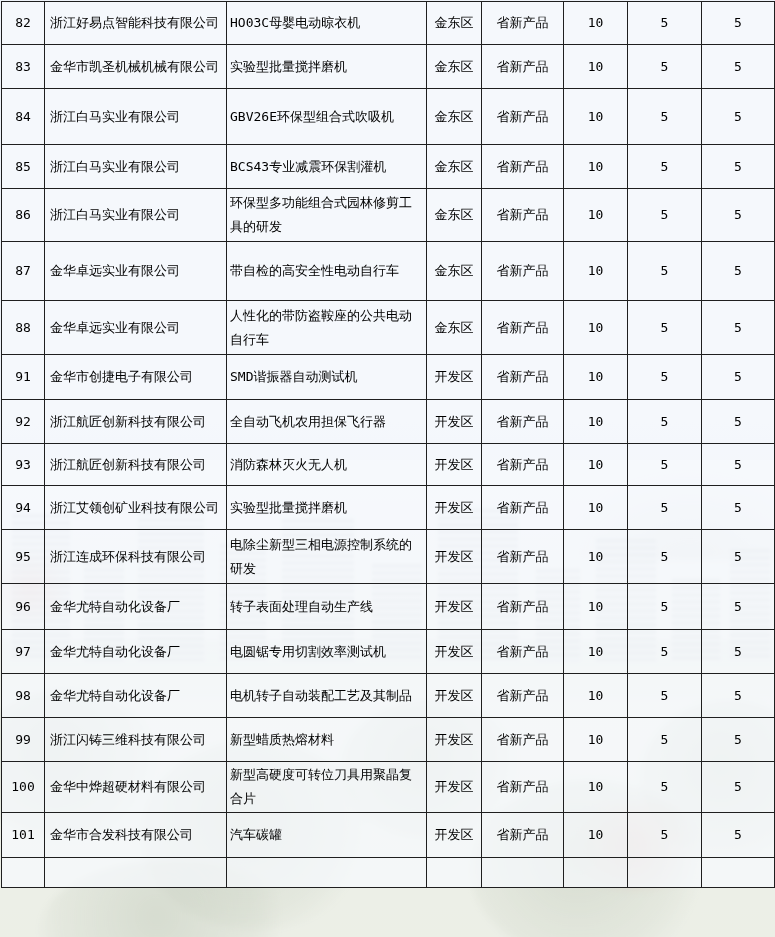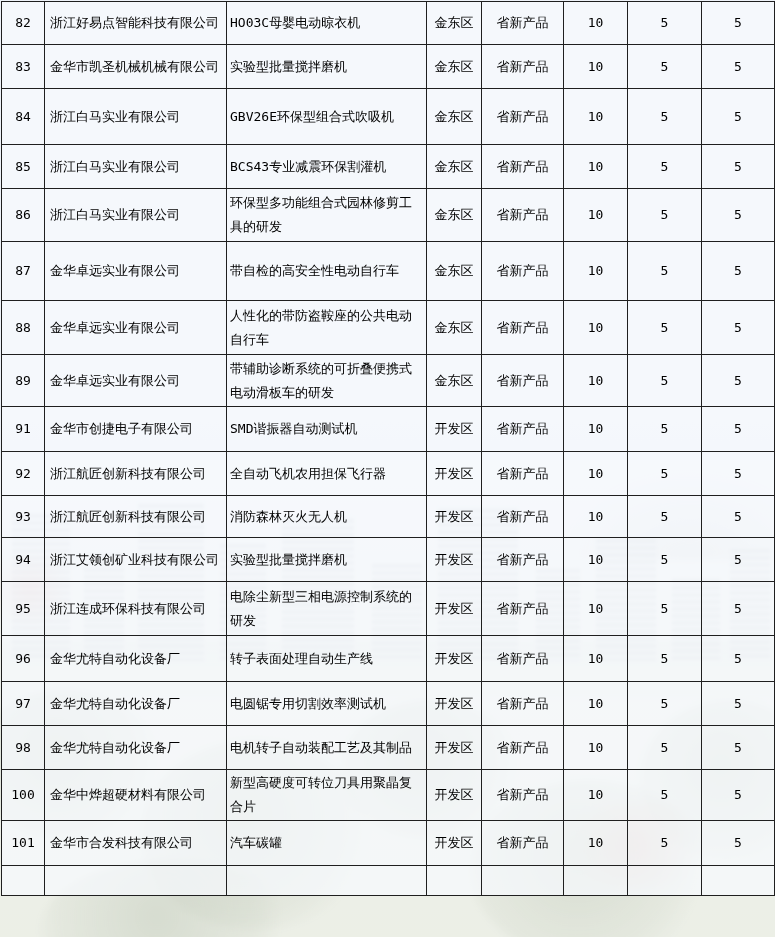--- a/index.html
+++ b/index.html
@@ -182,30 +182,20 @@
         <tr style="height: 54px;">
       <td class="c-seq">88</td>
       <td class="c-company">金华卓远实业有限公司</td>
       <td class="c-product">人性化的带防盗鞍座的公共电动自行车</td>
       <td class="c-district">金东区</td>
       <td class="c-category">省新产品</td>
       <td class="c-num">10</td>
       <td class="c-num">5</td>
       <td class="c-num">5</td>
     </tr>
-        <tr style="height: 52px;">
-      <td class="c-seq">89</td>
-      <td class="c-company">金华卓远实业有限公司</td>
-      <td class="c-product">带辅助诊断系统的可折叠便携式电动滑板车的研发</td>
-      <td class="c-district">金东区</td>
-      <td class="c-category">省新产品</td>
-      <td class="c-num">10</td>
-      <td class="c-num">5</td>
-      <td class="c-num">5</td>
-    </tr>
         <tr style="height: 45px;">
       <td class="c-seq">91</td>
       <td class="c-company">金华市创捷电子有限公司</td>
       <td class="c-product">SMD谐振器自动测试机</td>
       <td class="c-district">开发区</td>
       <td class="c-category">省新产品</td>
       <td class="c-num">10</td>
       <td class="c-num">5</td>
       <td class="c-num">5</td>
     </tr>
@@ -266,20 +256,30 @@
       <td class="c-district">开发区</td>
       <td class="c-category">省新产品</td>
       <td class="c-num">10</td>
       <td class="c-num">5</td>
       <td class="c-num">5</td>
     </tr>
         <tr style="height: 44px;">
       <td class="c-seq">98</td>
       <td class="c-company">金华尤特自动化设备厂</td>
       <td class="c-product">电机转子自动装配工艺及其制品</td>
+      <td class="c-district">开发区</td>
+      <td class="c-category">省新产品</td>
+      <td class="c-num">10</td>
+      <td class="c-num">5</td>
+      <td class="c-num">5</td>
+    </tr>
+        <tr style="height: 44px;">
+      <td class="c-seq">99</td>
+      <td class="c-company">浙江闪铸三维科技有限公司</td>
+      <td class="c-product">新型蜡质热熔材料</td>
       <td class="c-district">开发区</td>
       <td class="c-category">省新产品</td>
       <td class="c-num">10</td>
       <td class="c-num">5</td>
       <td class="c-num">5</td>
     </tr>
         <tr style="height: 51px; padding-left: 41px;">
       <td class="c-seq">100</td>
       <td class="c-company">金华中烨超硬材料有限公司</td>
       <td class="c-product">新型高硬度可转位刀具用聚晶复合片</td>

